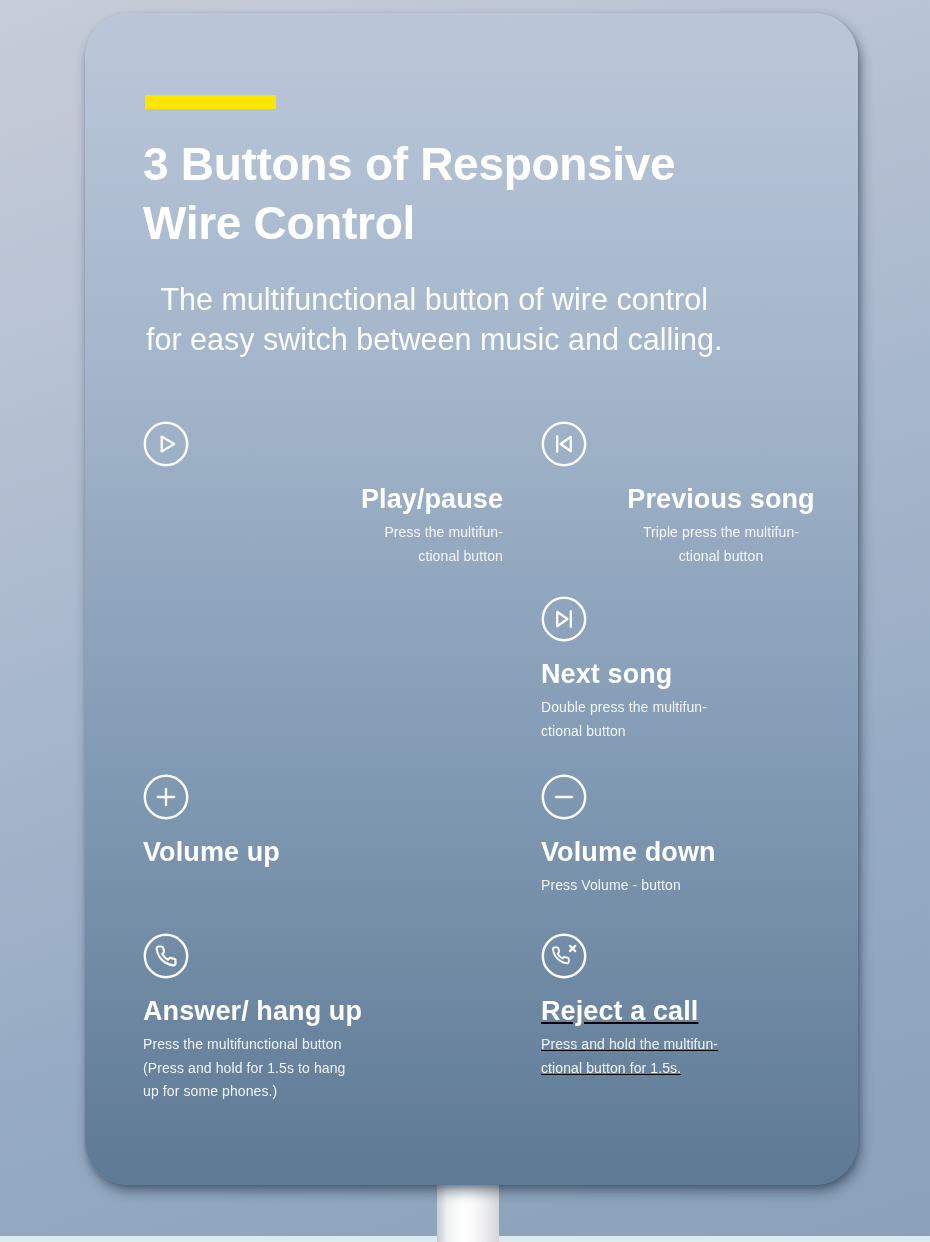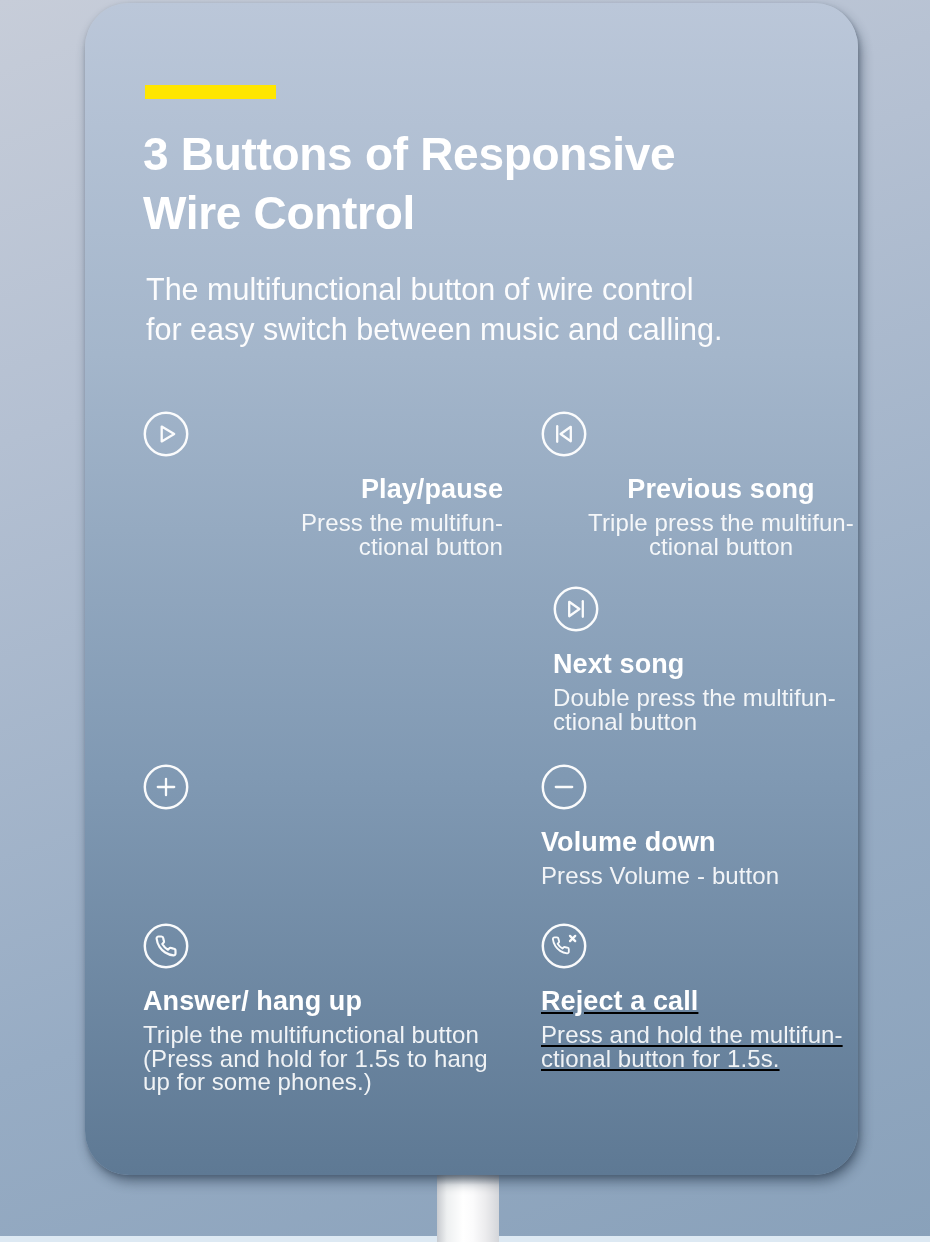--- a/index.html
+++ b/index.html
@@ -3,43 +3,43 @@
 <meta charset="utf-8">
 <style>
   html,body{margin:0;padding:0;}
   body{
     width:930px;height:1242px;position:relative;overflow:hidden;
     background:linear-gradient(160deg,#c7cdd9 0%,#b4c0d2 28%,#97acc4 68%,#89a1ba 100%);
     font-family:"Liberation Sans", sans-serif;
     -webkit-font-smoothing:antialiased;
   }
   .card{
-    position:absolute;left:85px;top:3px;width:773px;height:1172px;
+    position:absolute;left:85px;top:13px;width:773px;height:1172px;
     border-radius:44px;z-index:2;
     background:linear-gradient(180deg,#bbc7d9 0%,#a4b6cb 30%,#8099b3 66%,#5e7994 100%);
     box-shadow:3px 7px 12px rgba(28,43,62,0.48), 1px 2px 4px rgba(28,43,62,0.25);
   }
   .accent-bar{position:absolute;left:60px;top:82px;width:131px;height:14px;}
   .title{
     position:absolute;left:58px;top:122px;color:#fff;font-size:46px;
     line-height:59px;font-weight:700;letter-spacing:-0.3px;white-space:nowrap;
   }
   .subtitle{
     position:absolute;left:61px;top:266px;color:rgba(255,255,255,0.96);
-    font-size:30.5px;line-height:40px;font-weight:400;white-space:nowrap;
+    font-size:30.5px;line-height:40px;font-weight:400;white-space:nowrap;text-align:center;
   }
   .feature{position:absolute;width:360px;}
   .feature .icon{display:block;width:46px;height:46px;}
   .feature .icon svg{display:block;}
   .feature-title{
     margin-top:16px;font-size:27px;line-height:33px;font-weight:600;color:#ffffff;
     letter-spacing:0.1px;white-space:nowrap;
   }
   .feature-desc{
-    margin-top:5px;font-size:24px;line-height:23.5px;font-weight:400;
+    margin-top:5px;font-size:14px;line-height:23.5px;font-weight:400;
     color:rgba(255,255,255,0.9);letter-spacing:0.1px;
   }
   .feature-desc div{white-space:nowrap;}
   .cable{
     position:absolute;left:437px;top:1169px;width:62px;height:73px;z-index:1;
     background:linear-gradient(90deg,#c7cacf 0%,#eef0f1 16%,#ffffff 42%,#fbfbfc 58%,#ececee 78%,#d4d6da 100%);
   }
   .cable::after{
     content:"";position:absolute;left:0;top:0;width:100%;height:16px;
     background:linear-gradient(180deg,rgba(60,68,80,0.5),rgba(60,68,80,0));
@@ -91,21 +91,21 @@
       </svg>
     </span>
     <div class="feature-title">Previous song</div>
     <div class="feature-desc">
       <div>Triple press the multifun-</div>
       <div>ctional button</div>
     </div>
   </div>
 
 
-  <div class="feature" style="left:456px;top:583px;margin-left:12px;">
+  <div class="feature" style="left:456px;top:583px;">
     <span class="icon">
       <svg width="46" height="46" viewBox="0 0 46 46">
         <circle class="ic ic-ring" cx="23" cy="23" r="21.2"></circle>
         <path class="ic" d="M16.2 15.8 L26.4 23 L16.2 30.2 Z"></path>
         <line class="ic" x1="29.8" y1="15.2" x2="29.8" y2="30.8"></line>
       </svg>
     </span>
     <div class="feature-title">Next song</div>
     <div class="feature-desc">
       <div>Double press the multifun-</div>
@@ -114,20 +114,21 @@
   </div>
 
   <div class="feature" style="left:58px;top:761px;">
     <span class="icon">
       <svg width="46" height="46" viewBox="0 0 46 46">
         <circle class="ic ic-ring" cx="23" cy="23" r="21.2"></circle>
         <line class="ic" x1="14.8" y1="23" x2="31.2" y2="23"></line>
         <line class="ic" x1="23" y1="14.8" x2="23" y2="31.2"></line>
       </svg>
     </span>
+    <div class="feature-title">Volume up</div>
   </div>
 
   <div class="feature" style="left:456px;top:761px;">
     <span class="icon">
       <svg width="46" height="46" viewBox="0 0 46 46">
         <circle class="ic ic-ring" cx="23" cy="23" r="21.2"></circle>
         <line class="ic" x1="14.8" y1="23" x2="31.2" y2="23"></line>
       </svg>
     </span>
     <div class="feature-title">Volume down</div>
@@ -138,21 +139,21 @@
 
   <div class="feature" style="left:58px;top:920px;">
     <span class="icon">
       <svg width="46" height="46" viewBox="0 0 46 46">
         <circle class="ic ic-ring" cx="23" cy="23" r="21.2"></circle>
         <path class="ic" transform="translate(11.6,11.6) scale(0.95)" stroke-width="2.45" d="M22 16.92v3a2 2 0 0 1-2.18 2 19.79 19.79 0 0 1-8.63-3.07 19.5 19.5 0 0 1-6-6A19.79 19.79 0 0 1 2.12 4.18 2 2 0 0 1 4.11 2h3a2 2 0 0 1 2 1.72 12.84 12.84 0 0 0 .7 2.81 2 2 0 0 1-.45 2.11L8.09 9.91a16 16 0 0 0 6 6l1.27-1.27a2 2 0 0 1 2.11-.45 12.84 12.84 0 0 0 2.81.7A2 2 0 0 1 22 16.92z"></path>
       </svg>
     </span>
     <div class="feature-title">Answer/ hang up</div>
     <div class="feature-desc">
-      <div>Triple the multifunctional button</div>
+      <div>Press the multifunctional button</div>
       <div>(Press and hold  for 1.5s to hang</div>
       <div>up for some phones.)</div>
     </div>
   </div>
 
   <div class="feature" style="left:456px;top:920px;text-decoration:underline;">
     <span class="icon">
       <svg width="46" height="46" viewBox="0 0 46 46">
         <circle class="ic ic-ring" cx="23" cy="23" r="21.2"></circle>
         <path class="ic" transform="translate(10.2,12.8) scale(0.8)" stroke-width="2.85" d="M22 16.92v3a2 2 0 0 1-2.18 2 19.79 19.79 0 0 1-8.63-3.07 19.5 19.5 0 0 1-6-6A19.79 19.79 0 0 1 2.12 4.18 2 2 0 0 1 4.11 2h3a2 2 0 0 1 2 1.72 12.84 12.84 0 0 0 .7 2.81 2 2 0 0 1-.45 2.11L8.09 9.91a16 16 0 0 0 6 6l1.27-1.27a2 2 0 0 1 2.11-.45 12.84 12.84 0 0 0 2.81.7A2 2 0 0 1 22 16.92z"></path>

